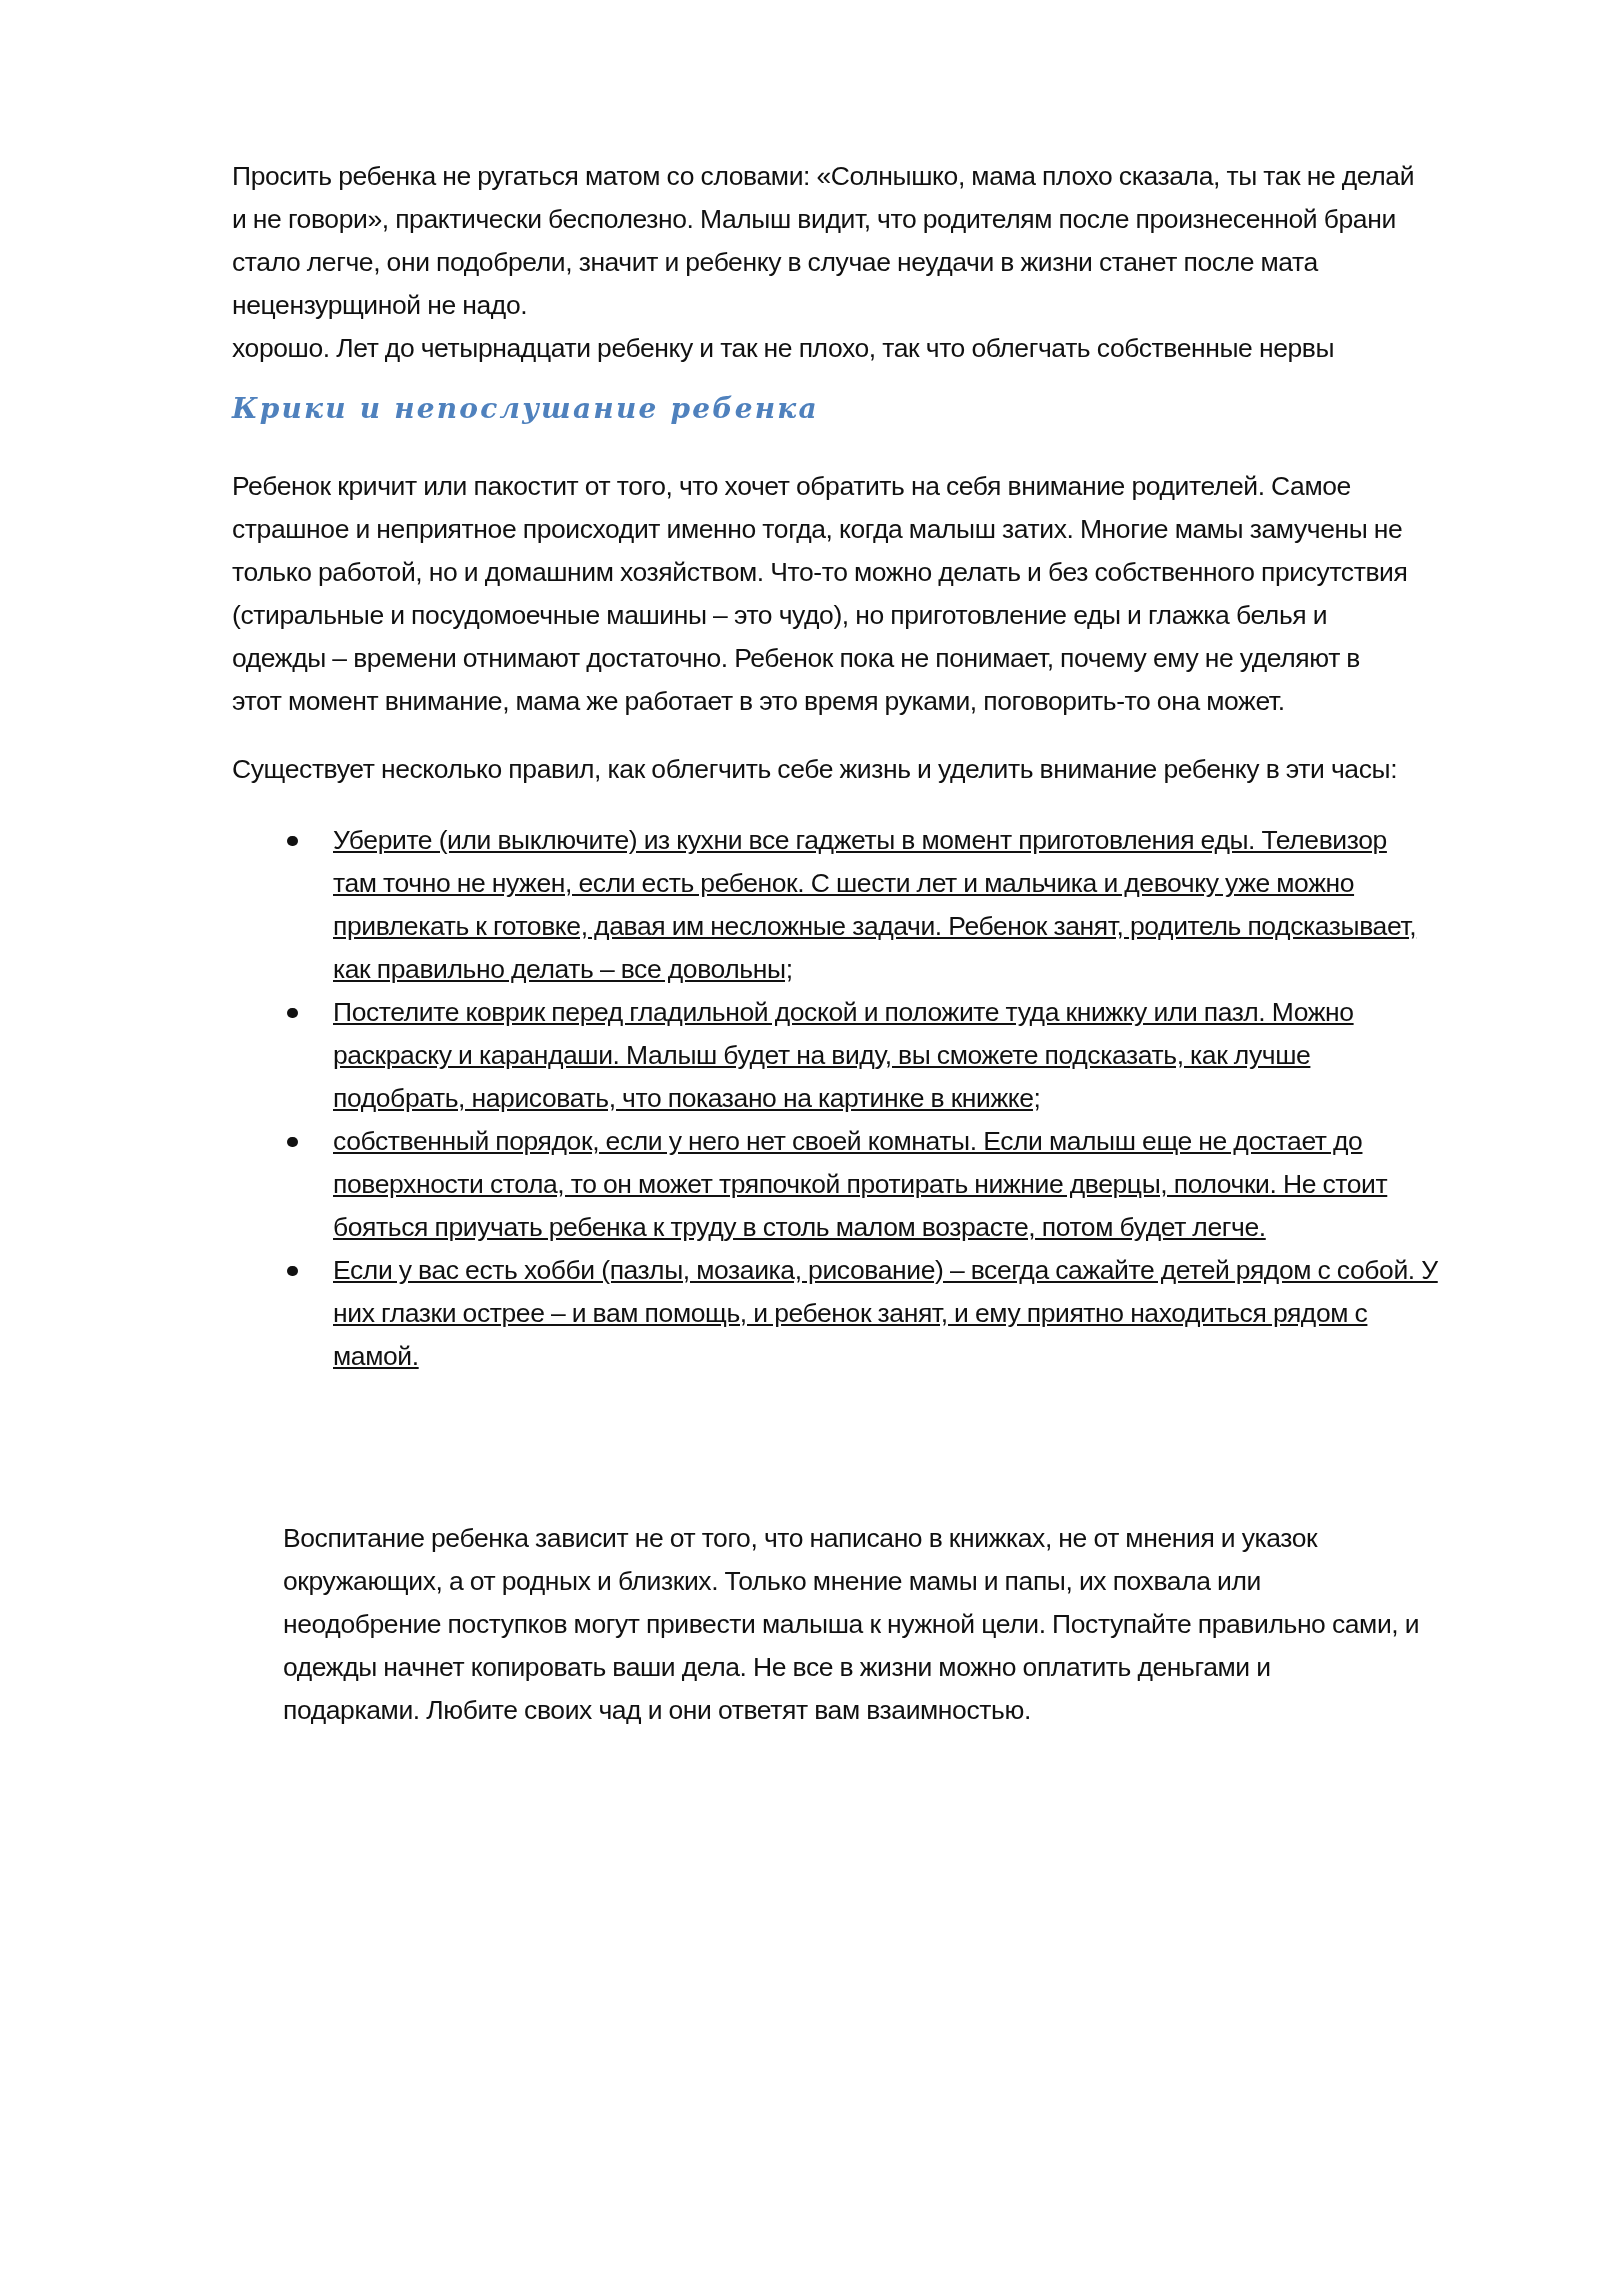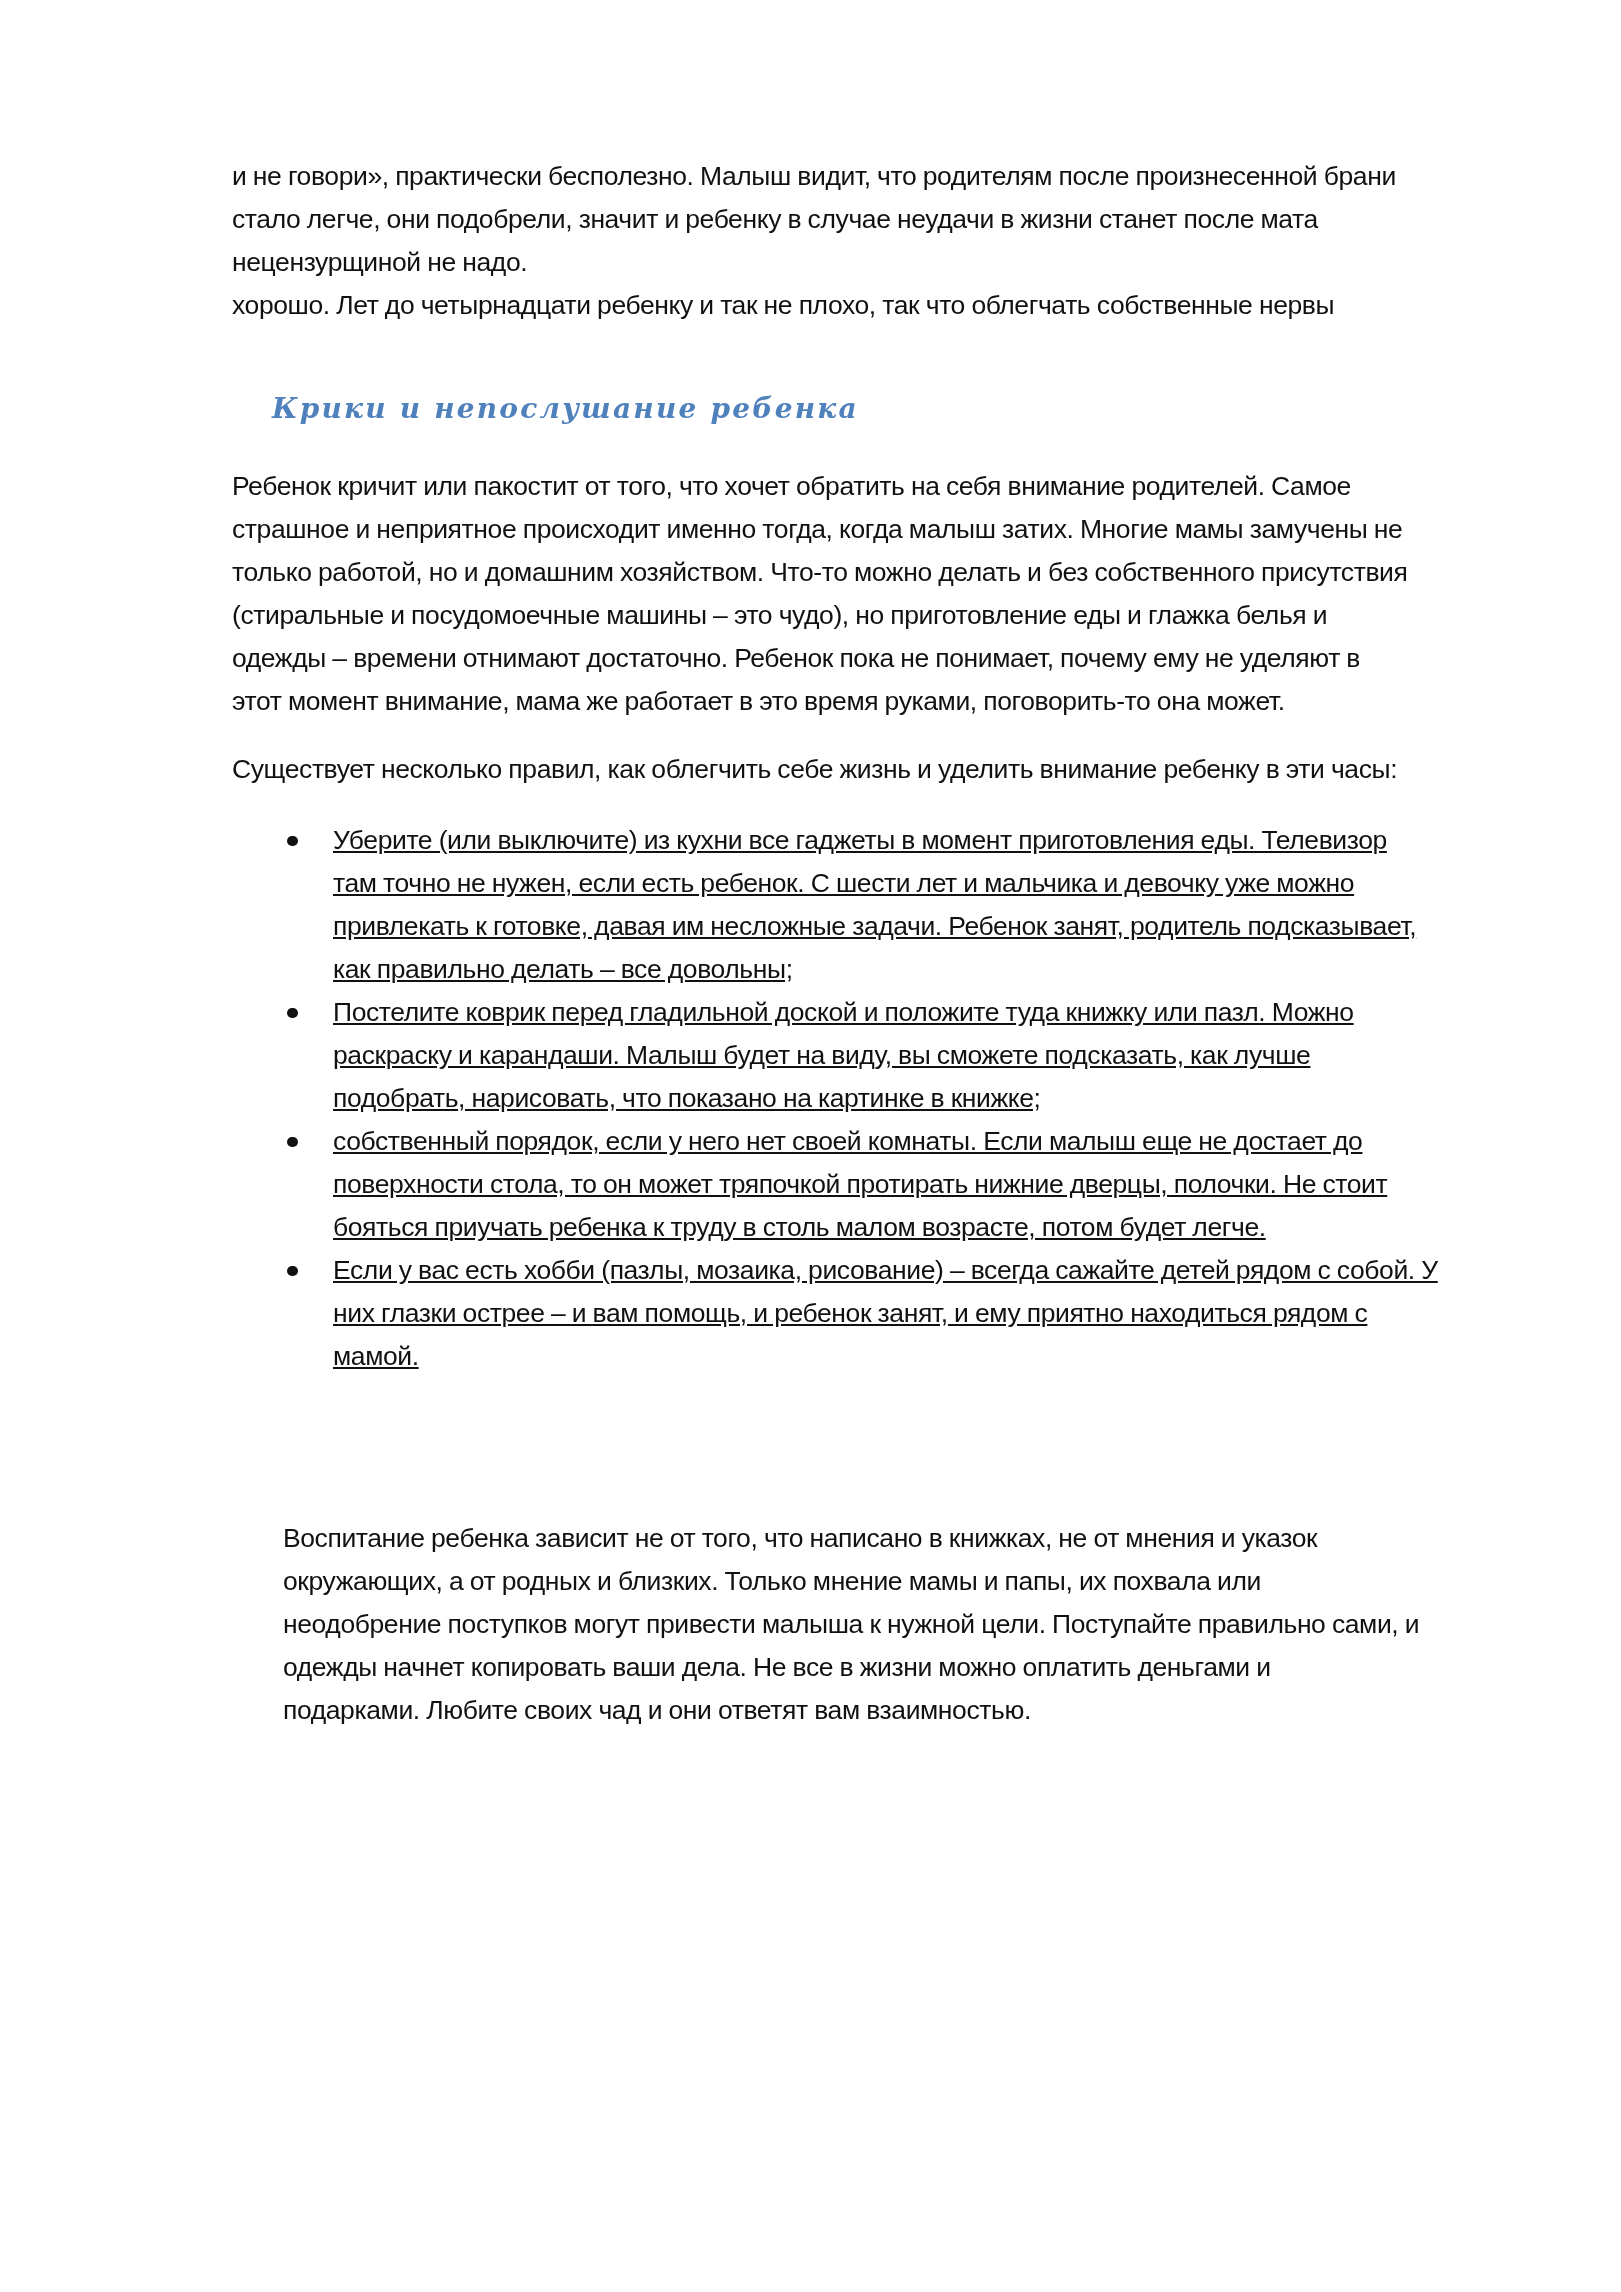--- a/index.html
+++ b/index.html
@@ -78,27 +78,28 @@
     }
     #p4 { position: absolute; left: 51px; top: 1362px; }
   </style>
 </head>
 <body>
 
 <div class="page">
   <div class="content">
 
     <p class="para" id="p1">
+      <span class="line">Просить ребенка не ругаться матом со словами: «Солнышко, мама плохо сказала, ты так не делай</span>
       <span class="line">и не говори», практически бесполезно.  Малыш видит, что родителям после произнесенной брани</span>
       <span class="line">стало легче, они подобрели, значит и ребенку в случае неудачи в жизни станет после мата</span>
       <span class="line">нецензурщиной не надо.</span>
       <span class="line">хорошо. Лет до четырнадцати ребенку и так не плохо, так что облегчать собственные нервы</span>
     </p>
 
-    <h2 class="heading" style="color: rgb(79, 129, 189); margin-left: 40px;">Крики и непослушание ребенка</h2>
+    <h2 class="heading" style="color: rgb(79, 129, 189);">Крики и непослушание ребенка</h2>
 
     <p class="para" id="p2">
       <span class="line">Ребенок кричит или пакостит от того, что хочет обратить на себя внимание родителей. Самое</span>
       <span class="line">страшное и неприятное происходит именно тогда, когда малыш затих. Многие мамы замучены не</span>
       <span class="line">только работой, но и домашним хозяйством. Что-то можно делать и без собственного присутствия</span>
       <span class="line">(стиральные и посудомоечные машины – это чудо), но приготовление еды и глажка белья и</span>
       <span class="line">одежды – времени отнимают достаточно. Ребенок пока не понимает, почему ему не уделяют в</span>
       <span class="line">этот момент внимание, мама же работает в это время руками, поговорить-то она может.</span>
     </p>
 

